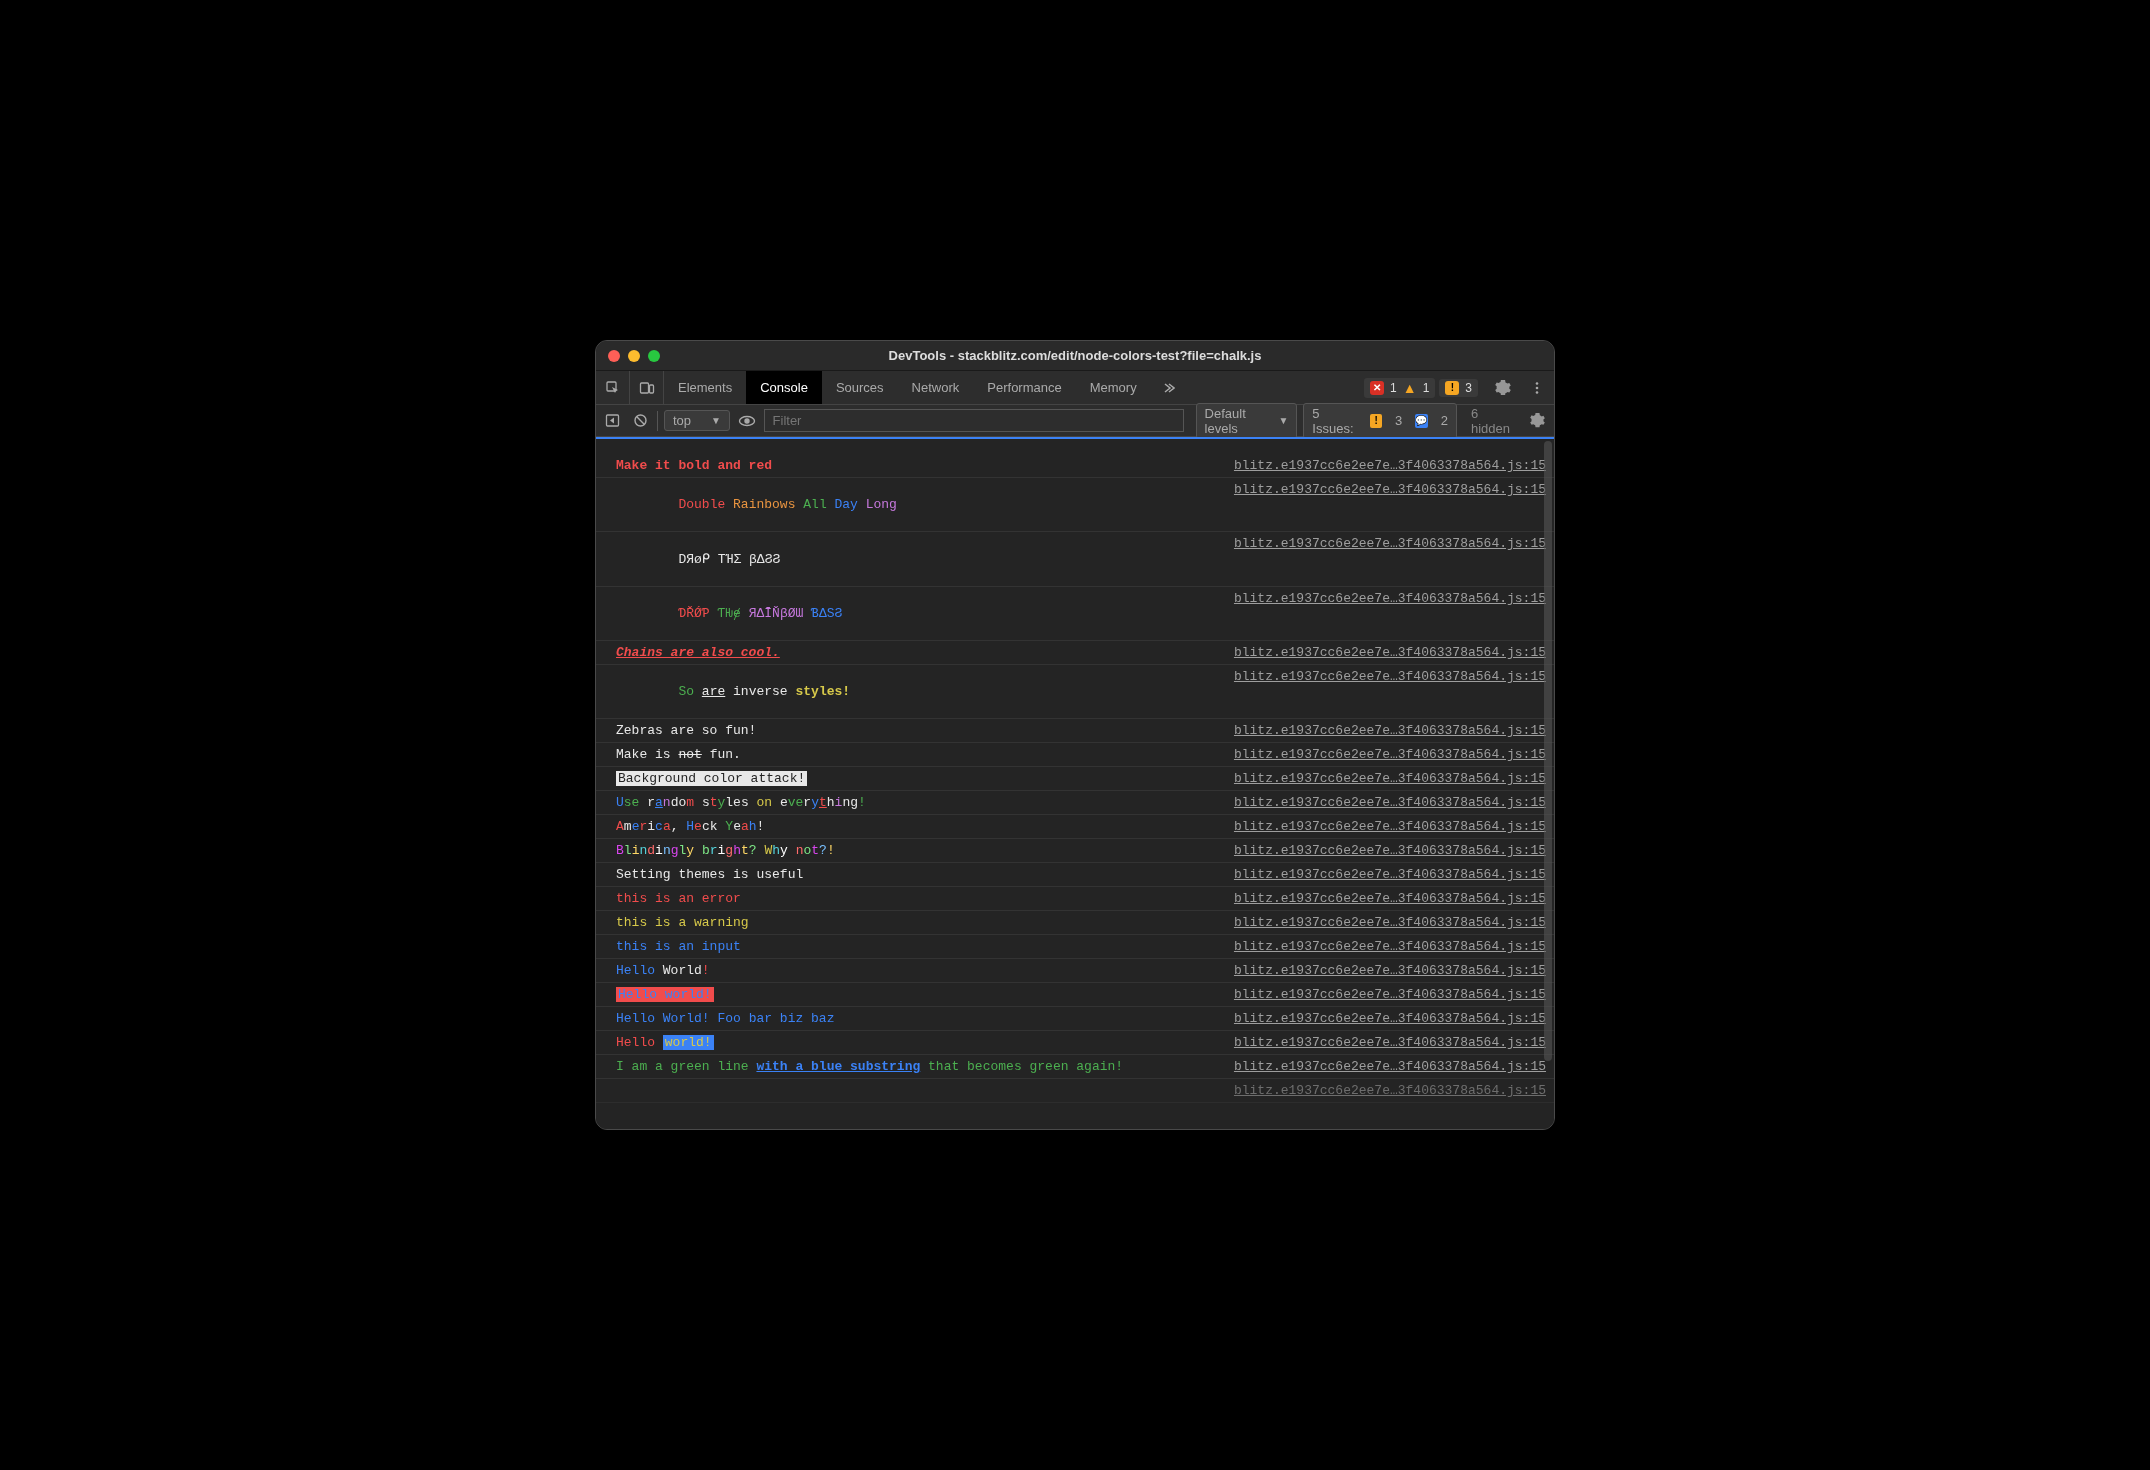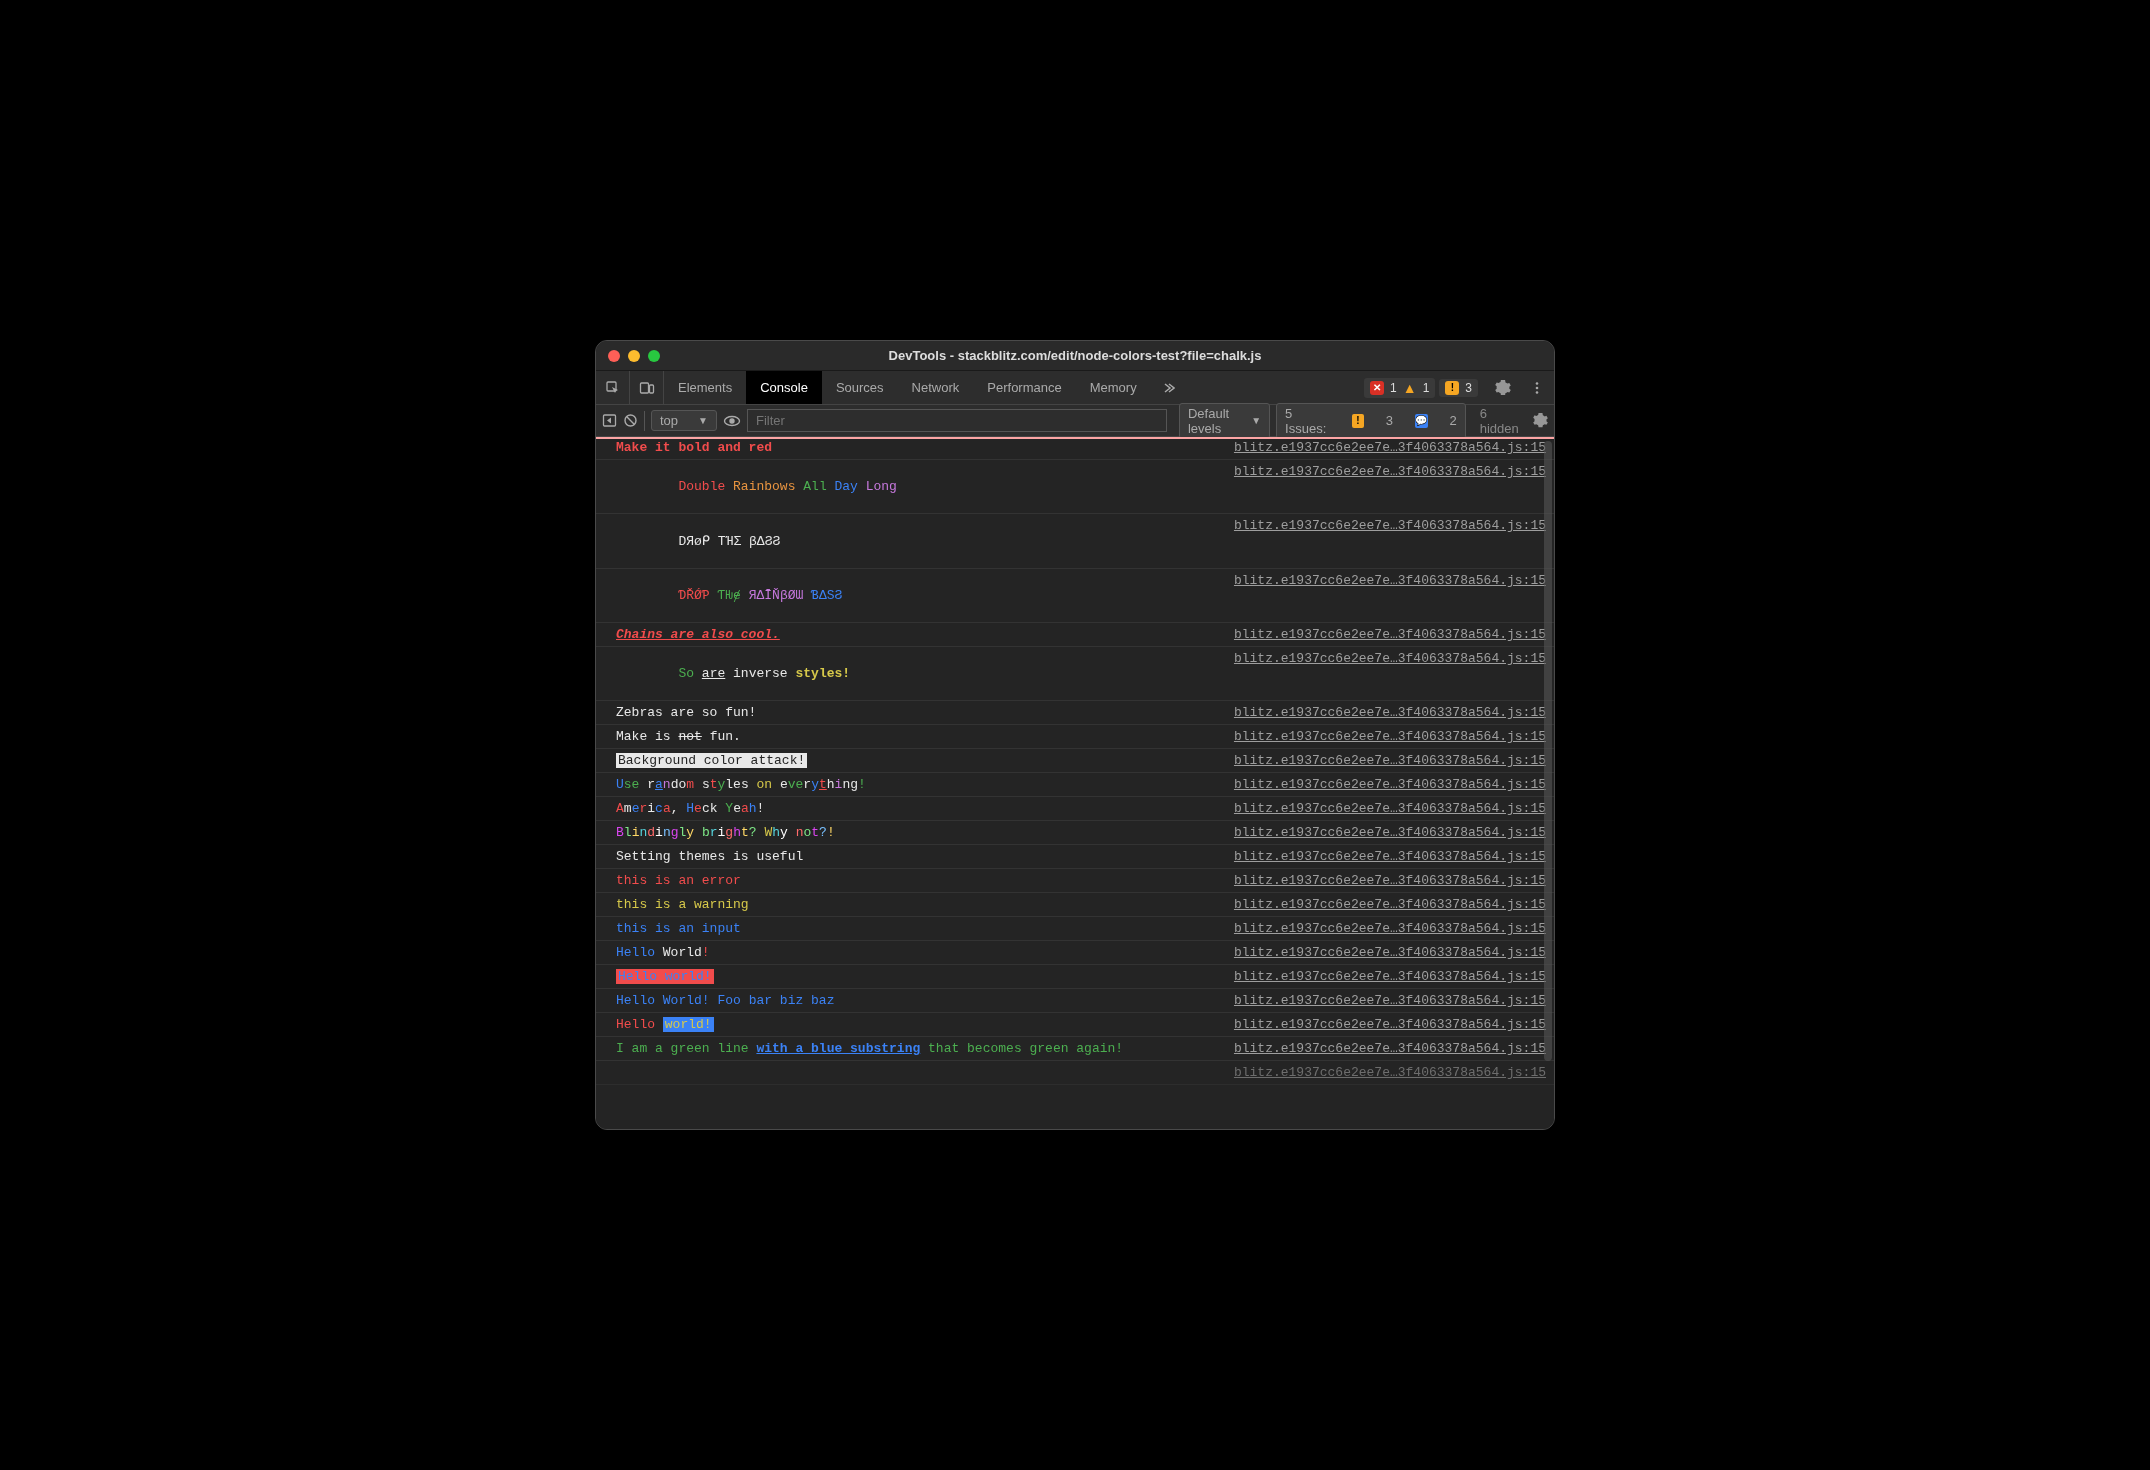--- a/index.html
+++ b/index.html
@@ -121,21 +121,21 @@
     color: #ccc;
     font-size: 13px;
     padding: 3px 8px;
     outline: none;
   }
   .levels, .issues-pill {
     background: #3a3a3a;
     padding: 2px 8px;
     border: 1px solid #555;
     border-radius: 3px;
-    display: flex; align-items: center; gap: 22px;
+    display: flex; align-items: center; gap: 13px;
   }
   .issue-yellow { background: #f5a623; color: #000; width: 14px; height: 14px; border-radius: 2px; display: inline-flex; align-items: center; justify-content: center; font-size: 10px; font-weight: bold; }
   .issue-blue { background: #3b82f6; color: #fff; width: 14px; height: 14px; border-radius: 2px; display: inline-flex; align-items: center; justify-content: center; font-size: 10px; font-weight: bold; }
   .hidden-count { color: #888; padding: 0 8px; }
   
   .console {
     flex: 1;
     overflow-y: auto;
     background: #242424;
     font-family: Menlo, Consolas, "Courier New", monospace;
@@ -300,21 +300,21 @@
     <div class="icon-btn">
       <svg width="15" height="15" viewBox="0 0 16 16" fill="#aaa">
           <path d="M8 10.5a2.5 2.5 0 100-5 2.5 2.5 0 000 5zm6.4-2.5c0-.4 0-.8-.1-1.2l1.5-1.2-1.5-2.6-1.8.6c-.6-.5-1.3-.9-2-1.1L10.1 0H5.9l-.4 2c-.7.2-1.4.6-2 1.1l-1.8-.6L.2 5.1l1.5 1.2c-.1.4-.1.8-.1 1.2s0 .8.1 1.2L.2 10l1.5 2.6 1.8-.6c.6.5 1.3.9 2 1.1l.4 2h4.2l.4-2c.7-.2 1.4-.6 2-1.1l1.8.6 1.5-2.6-1.5-1.2c.1-.4.1-.8.1-1.2z" opacity=".85"></path>
         </svg>
     </div>
   </div>
 
   <div class="console">
     <div class="scroll-ind"></div>
 
-    <div class="row" style="border-top:2px solid #fca5a5;padding-top:1px">
+    <div class="row" style="border-top:2px solid #3b82f6;padding-top:19px">
       <span class="msg"><span class="bold c-red">Make it bold and red</span></span>
       <span class="src">blitz.e1937cc6e2ee7e…3f4063378a564.js:15</span>
     </div>
 
     <div class="row">
       <span class="msg">
         <span class="c-red">Double</span> <span class="c-orange">Rainbows</span> <span class="c-green">All</span> <span class="c-blue">Day</span> <span class="c-magenta">Long</span>
       </span>
       <span class="src">blitz.e1937cc6e2ee7e…3f4063378a564.js:15</span>
     </div>

